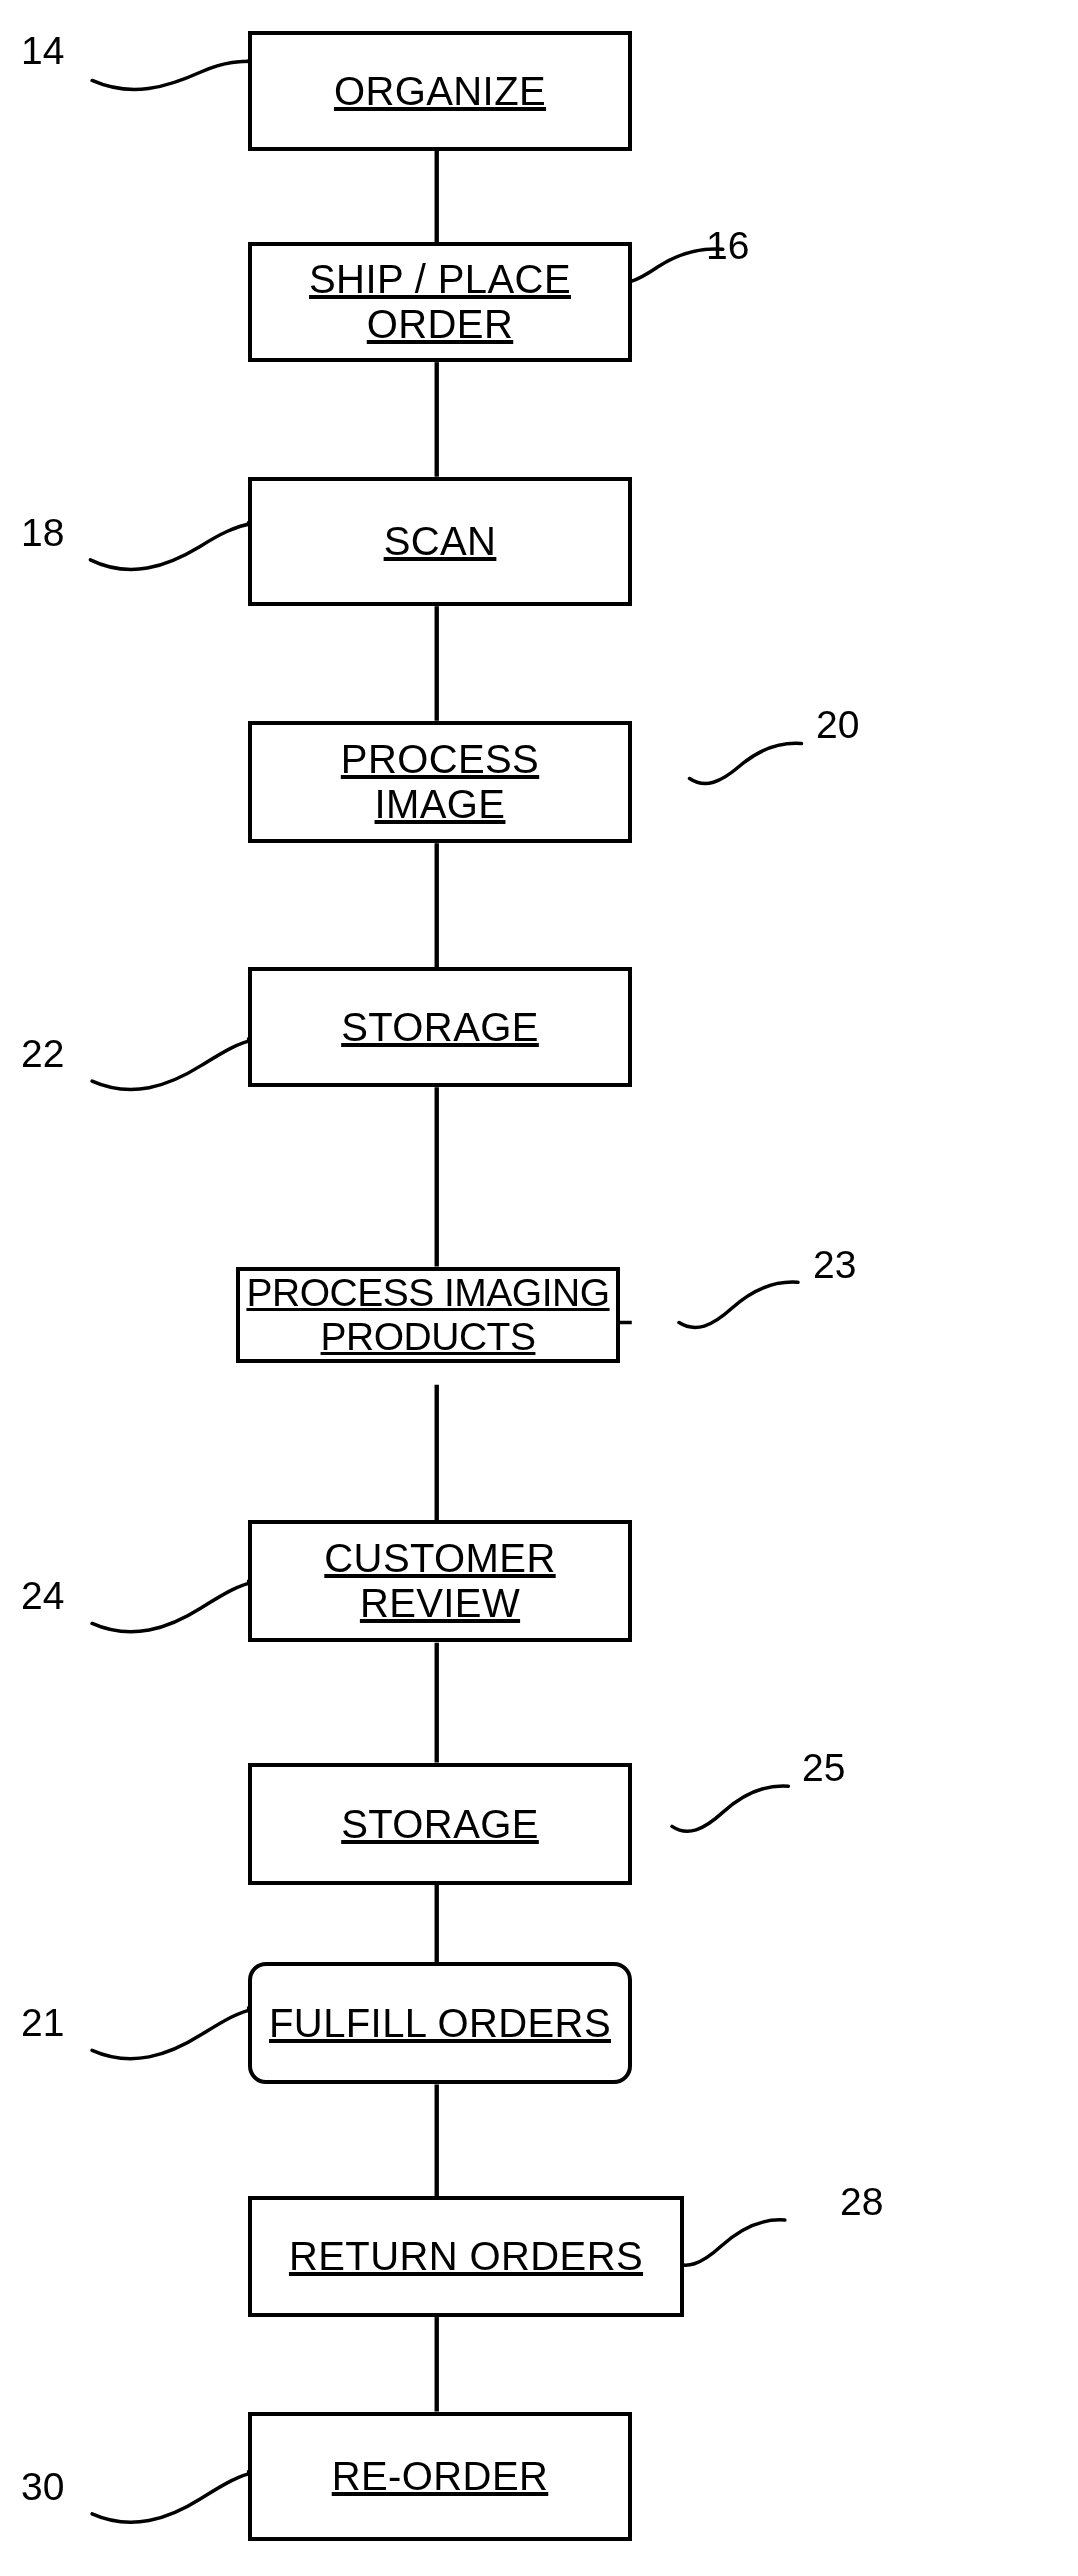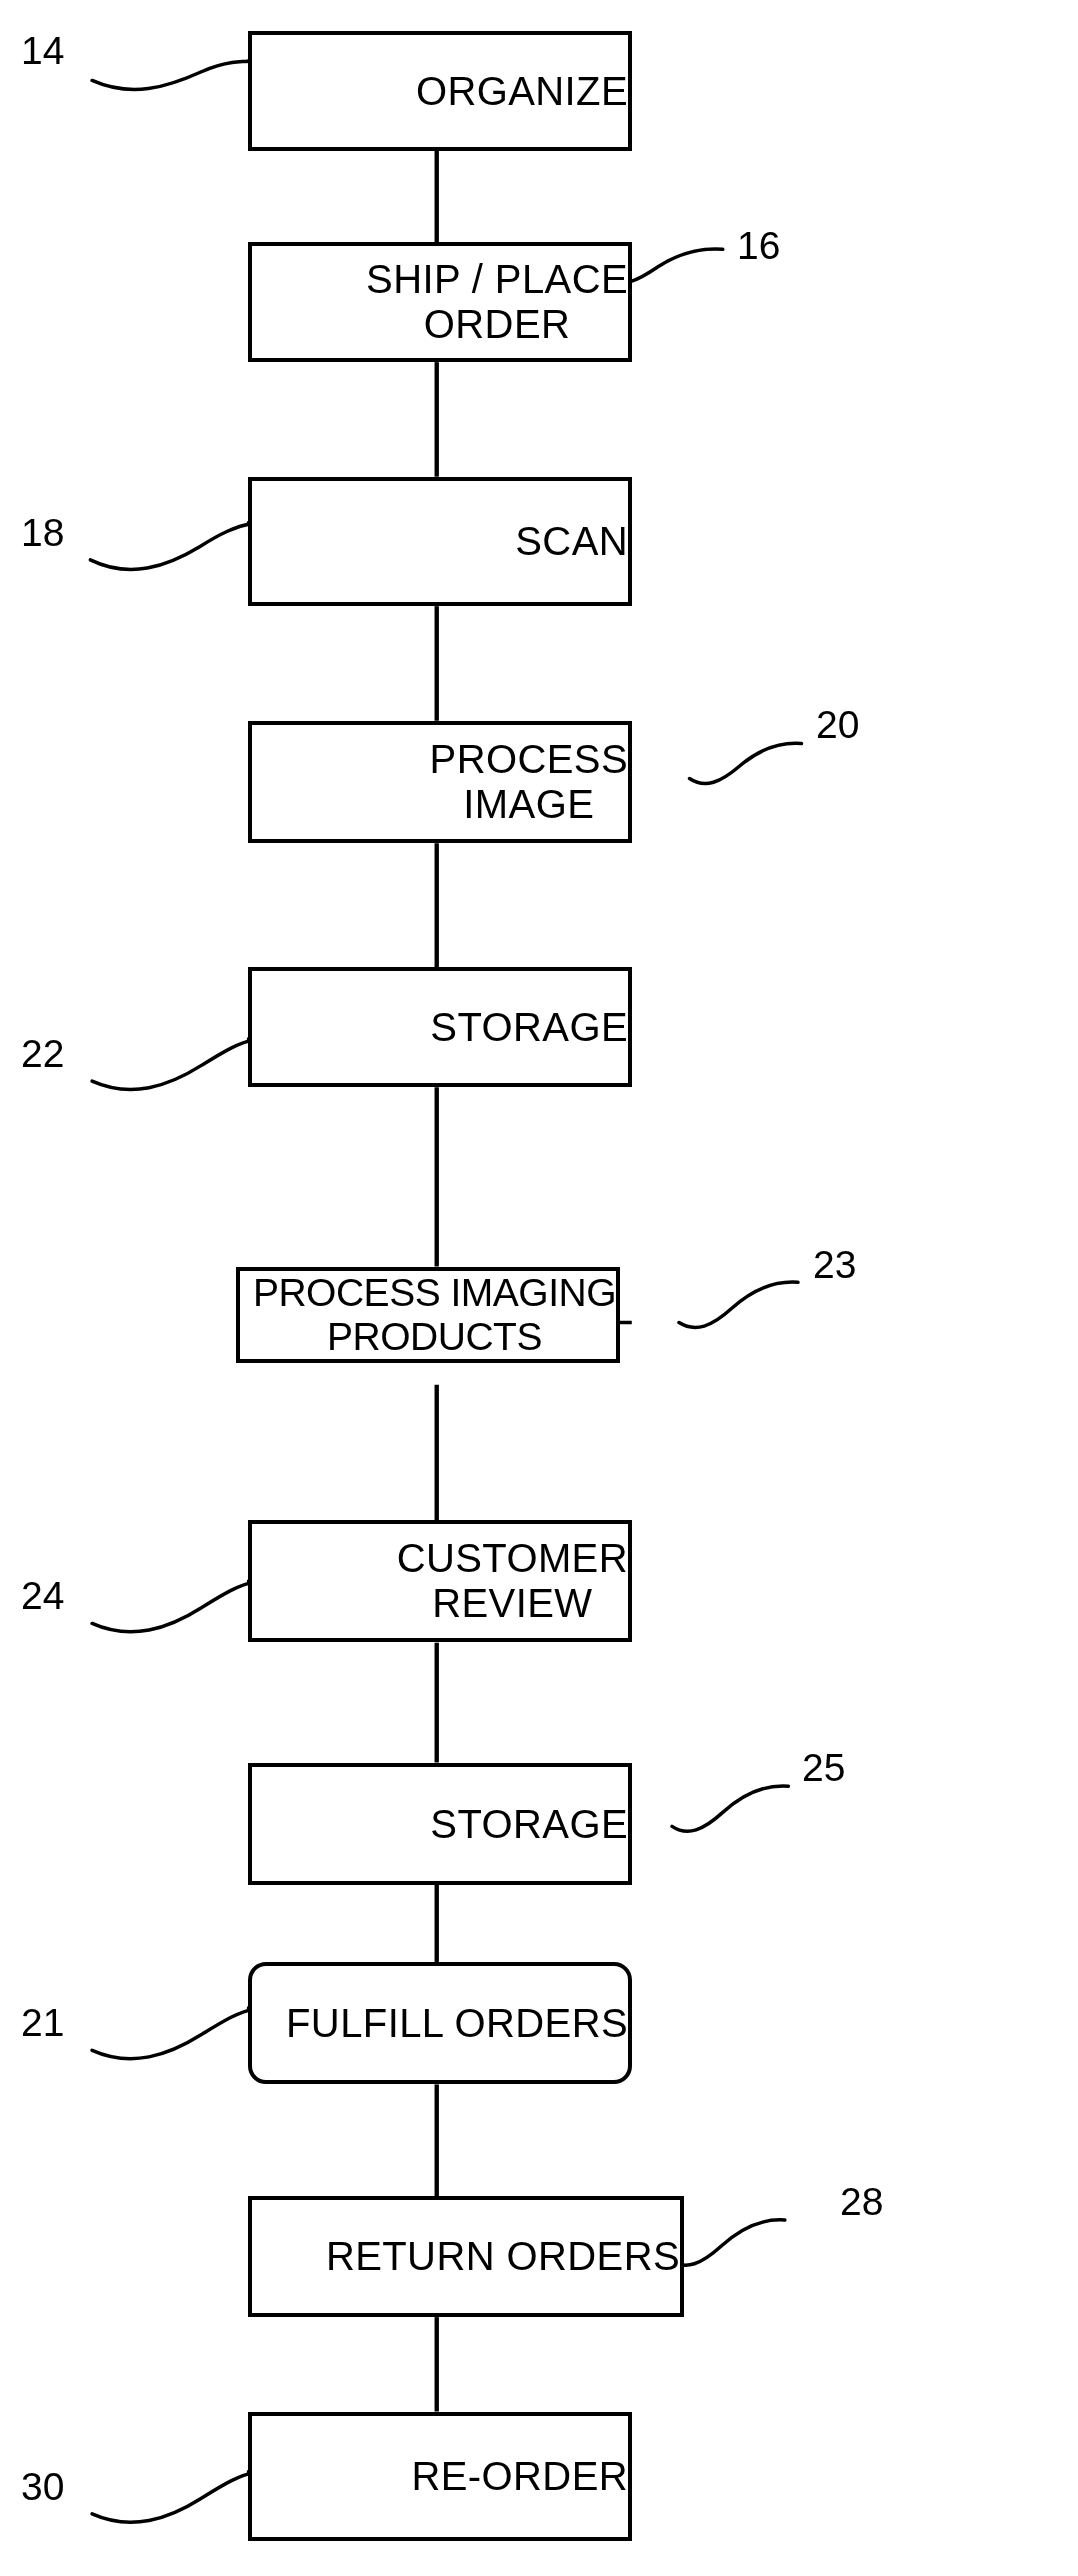--- a/index.html
+++ b/index.html
@@ -22,22 +22,23 @@
     width: 1079px;
     height: 2576px;
   }
   .node {
     position: absolute;
     box-sizing: border-box;
     border: 4.4px solid #000000;
     background: #ffffff;
     display: flex;
     align-items: center;
-    justify-content: flex-end;
+    justify-content: center;
     z-index: 3;
+    text-decoration: underline;
   }
   .node-label {
     color: #000000;
     font-size: 40px;
     line-height: 1.12;
     letter-spacing: 0.4px;
     text-align: center;
     white-space: pre-line;
     font-family: "Liberation Sans", sans-serif;
   }
@@ -145,21 +146,21 @@
       </div>
       <div class="node" style="left: 248px; top: 2196px; width: 436px; height: 121px;">
         <div class="node-label">RETURN ORDERS</div>
       </div>
       <div class="node" style="left: 248px; top: 2412px; width: 384px; height: 129px;">
         <div class="node-label">RE-ORDER</div>
       </div>
     </div>
   <div id="refs-layer">
       <div class="ref" style="left: 21px; top: 31px;">14</div>
-      <div class="ref" style="left: 737px; top: 226px;">16</div>
+      <div class="ref" style="left: 706px; top: 226px;">16</div>
       <div class="ref" style="left: 21px; top: 513px;">18</div>
       <div class="ref" style="left: 816px; top: 705px;">20</div>
       <div class="ref" style="left: 21px; top: 1034px;">22</div>
       <div class="ref" style="left: 813px; top: 1245px;">23</div>
       <div class="ref" style="left: 21px; top: 1576px;">24</div>
       <div class="ref" style="left: 802px; top: 1748px;">25</div>
       <div class="ref" style="left: 21px; top: 2003px;">21</div>
       <div class="ref" style="left: 799px; top: 2182px; margin-left: 41px;">28</div>
       <div class="ref" style="left: 21px; top: 2467px;">30</div>
     </div>

